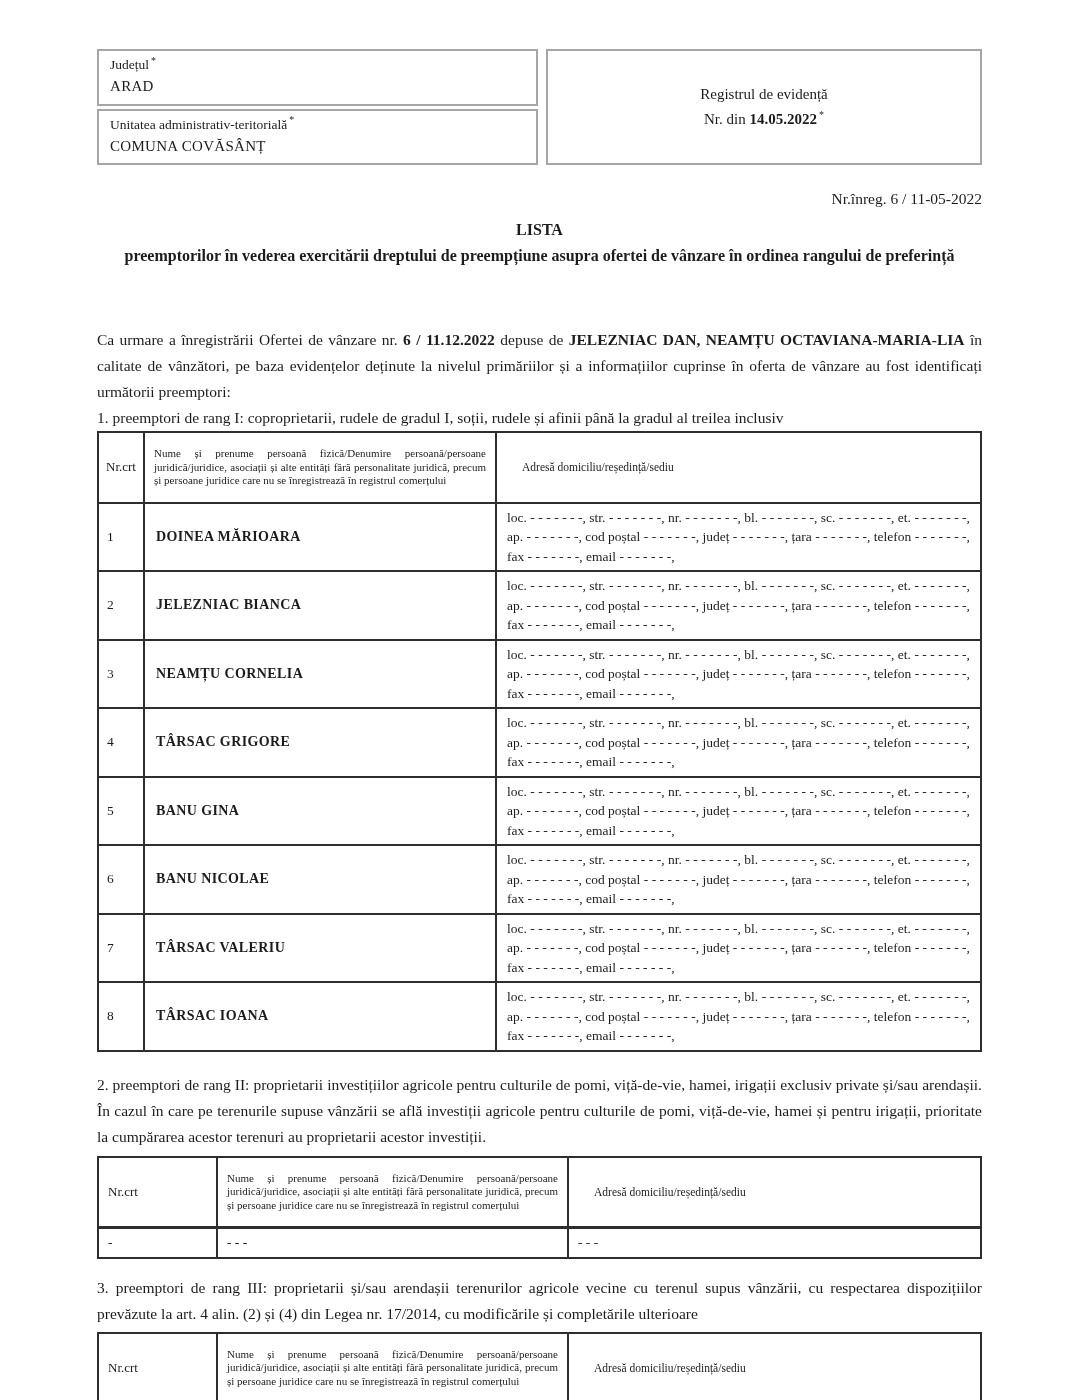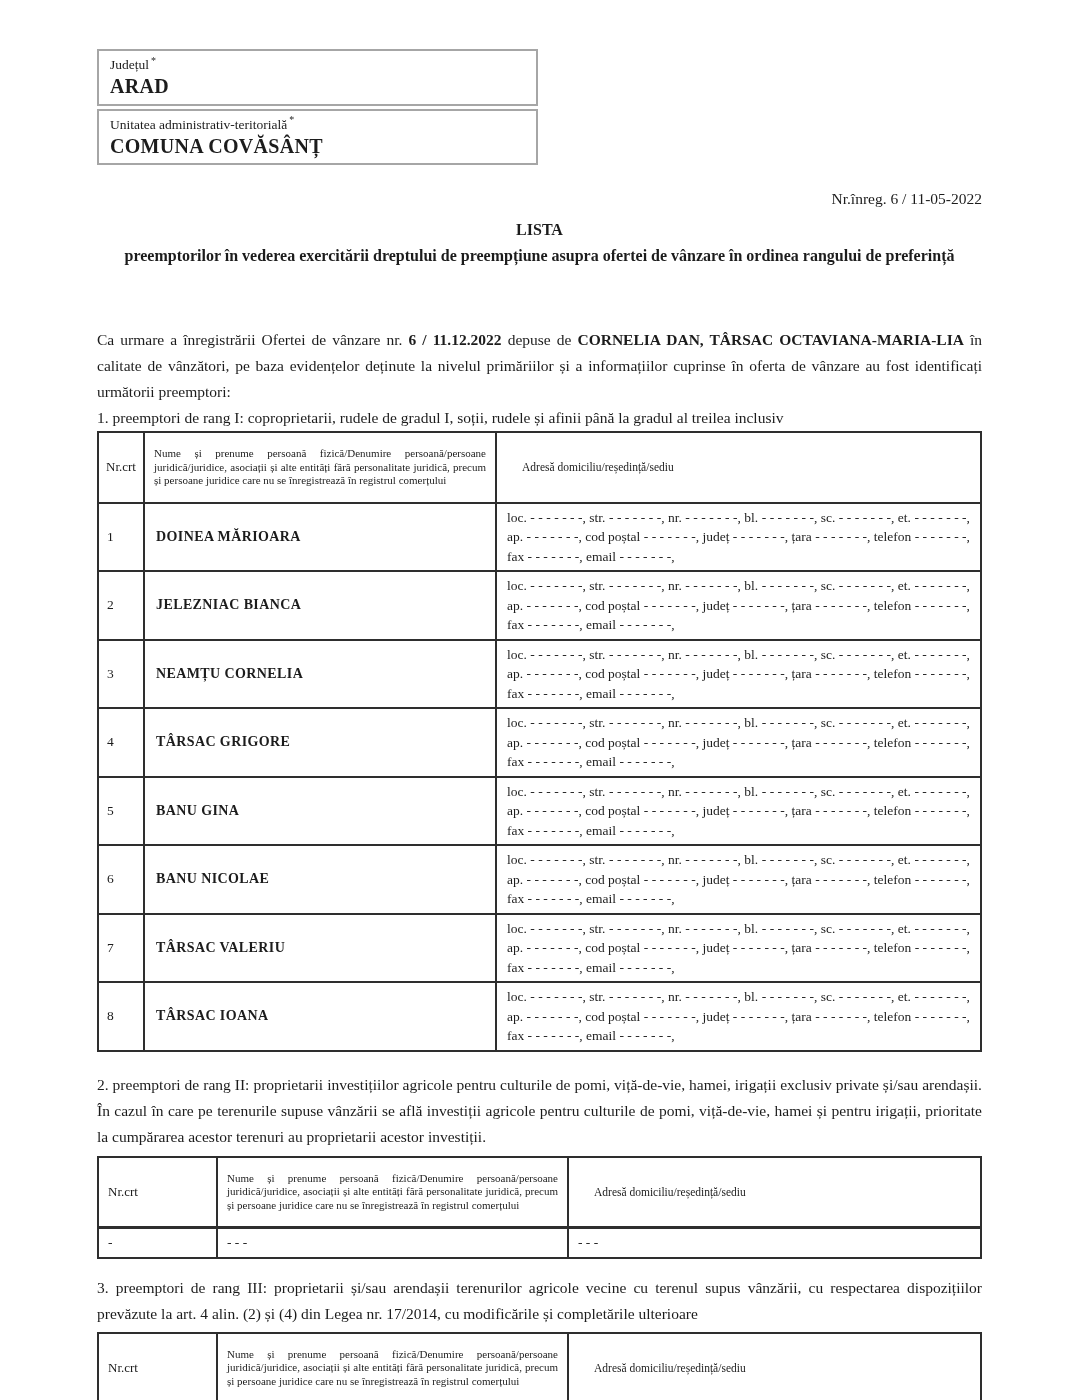--- a/index.html
+++ b/index.html
@@ -12,21 +12,21 @@
     font-family: "Liberation Serif", "DejaVu Serif", serif;
     color: #1c1c1c;
   }
   .content { width: 885px; margin-left: 97px; }
 
   
   .head-boxes { display: flex; gap: 8px; padding-top: 49px; height: 116px; box-sizing: content-box; }
   .head-left { width: 441px; display: flex; flex-direction: column; gap: 3px; }
   .head-cell { border: 2px solid #a6a6a6; padding: 4px 11px 6px; flex: 1; box-sizing: border-box; }
   .head-cell .label { font-size: 13.5px; line-height: 20px; }
-  .head-cell .value { font-weight: bold; font-size: 20px; line-height: 22px; letter-spacing: 0.3px; }
+  .head-cell .value { font-weight: normal; font-size: 15px; line-height: 22px; letter-spacing: 0.3px; }
   sup.ast { font-size: 10px; vertical-align: super; line-height: 0; margin-left: 2px; }
   .head-right {
     flex: 1; border: 2px solid #a6a6a6; box-sizing: border-box;
     display: flex; flex-direction: column; align-items: center; justify-content: center;
     font-size: 15px; gap: 8px;
   }
 
   .regline { text-align: right; font-size: 15.5px; margin-top: 24px; line-height: 20px; }
 
   .title { text-align: center; font-weight: bold; font-size: 16px; margin-top: 8px; line-height: 26px; }
@@ -73,30 +73,34 @@
       <div class="head-left">
         <div class="head-cell">
           <div class="label"><span>Județul</span><sup class="ast">*</sup></div>
           <div class="value">ARAD</div>
         </div>
         <div class="head-cell">
           <div class="label"><span>Unitatea administrativ-teritorială</span><sup class="ast">*</sup></div>
           <div class="value">COMUNA COVĂSÂNȚ</div>
         </div>
       </div>
+      <div class="head-right">
+        <div>Registrul de evidență</div>
+        <div><span>Nr. din </span><b>14.05.2022</b><sup class="ast">*</sup></div>
+      </div>
     </div>
 
     <div class="regline">Nr.înreg. 6 / 11-05-2022</div>
 
     <div class="title">
       <div>LISTA</div>
       <div>preemptorilor în vederea exercitării dreptului de preempțiune asupra ofertei de vânzare în ordinea rangului de preferință</div>
     </div>
 
-    <p class="intro"><span>Ca urmare a înregistrării Ofertei de vânzare nr. </span><b>6 / 11.12.2022</b><span> depuse de </span><b>CORNELIA DAN, TÂRSAC OCTAVIANA-MARIA-LIA</b><span> în calitate de vânzători, pe baza evidențelor deținute la nivelul primăriilor și a informațiilor cuprinse în oferta de vânzare au fost identificați următorii preemptori:</span></p>
+    <p class="intro"><span>Ca urmare a înregistrării Ofertei de vânzare nr. </span><b>6 / 11.12.2022</b><span> depuse de </span><b>JELEZNIAC DAN, NEAMȚU OCTAVIANA-MARIA-LIA</b><span> în calitate de vânzători, pe baza evidențelor deținute la nivelul primăriilor și a informațiilor cuprinse în oferta de vânzare au fost identificați următorii preemptori:</span></p>
 
     <p class="rank-heading">1. preemptori de rang I: coproprietarii, rudele de gradul I, soții, rudele și afinii până la gradul al treilea inclusiv</p>
 
     <table class="t1">
       <colgroup>
           <col style="width:46px">
           <col style="width:352px">
           <col>
         </colgroup>
       <thead>

